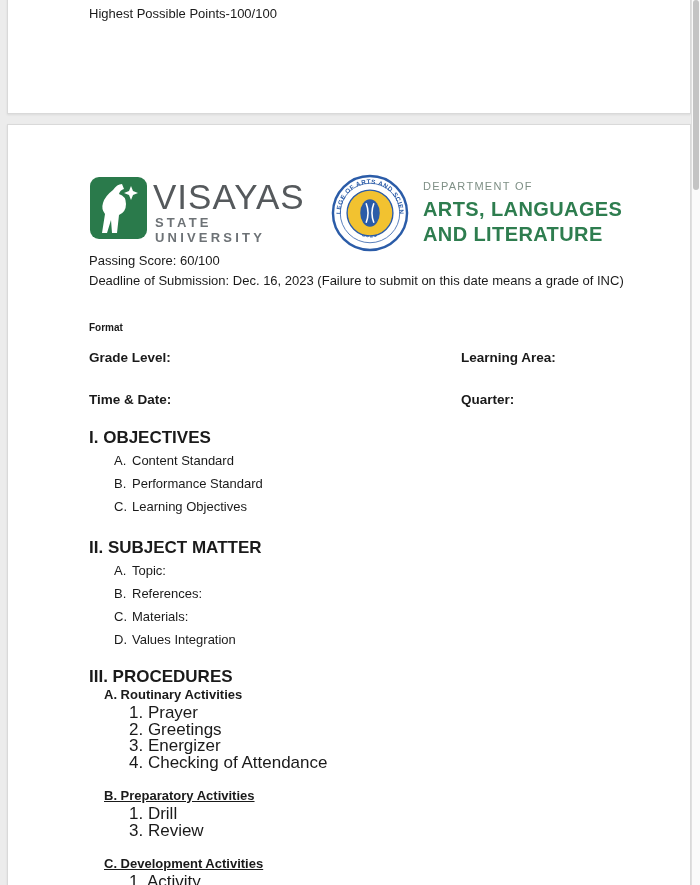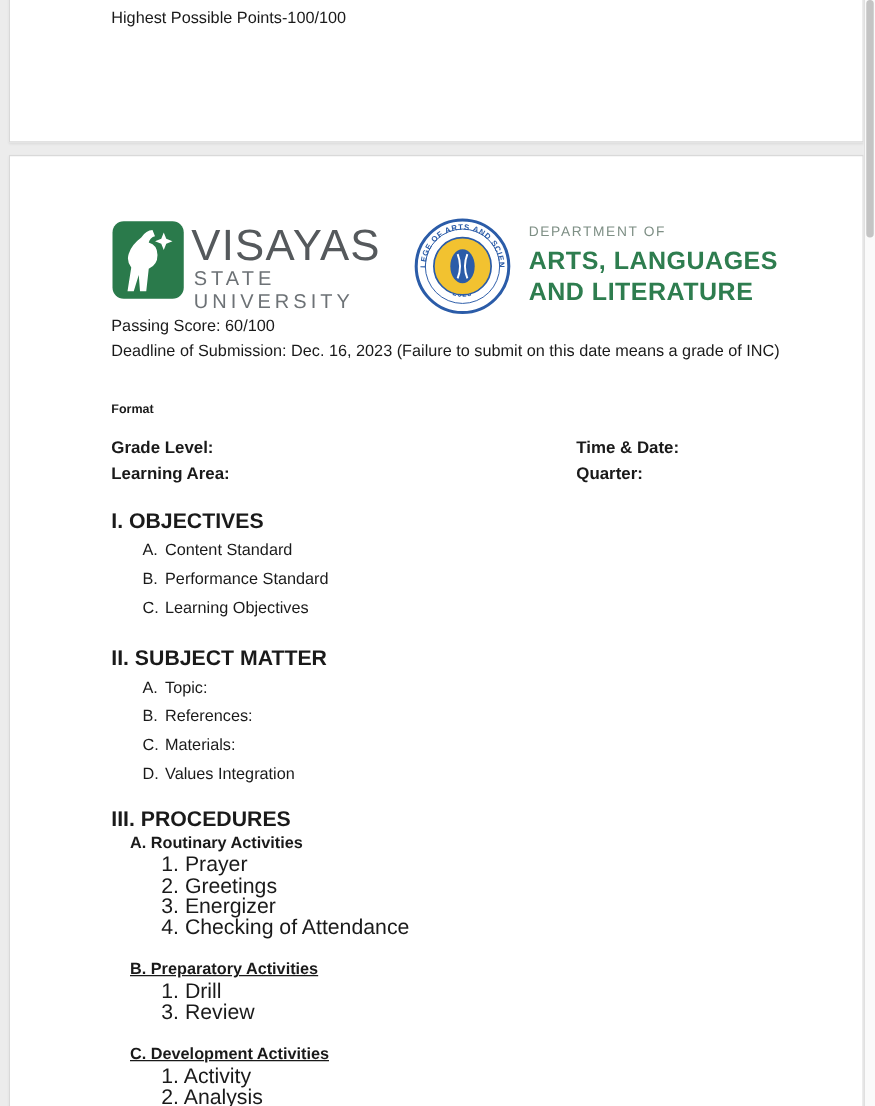--- a/index.html
+++ b/index.html
@@ -22,36 +22,36 @@
   .page-main { top:124px; height:1040px; }
   .page-inner { padding:0 40px 0 81px; }
 
   .prev-line { padding:17px 40px 0 81px; font-size:13px; }
 
   
   .header { display:flex; align-items:flex-start; padding-top:51px; height:122px; }
   .vsu-logo { width:59px; height:64px; flex:0 0 auto; }
   .wordmark { margin-left:5px; margin-top:2px; width:158px; flex:0 0 auto; }
   .vsu-name { font-size:35px; font-weight:500; letter-spacing:1px; color:#55595c; line-height:1.1; }
-  .vsu-sub  { font-size:16px; letter-spacing:3.2px; color:#6d7276; margin-top:-2px; margin-left:2px; }
+  .vsu-sub  { font-size:13px; letter-spacing:3.2px; color:#6d7276; margin-top:-2px; margin-left:2px;font-weight:bold; }
   .seal { width:78px; height:78px; margin-left:20px; margin-top:-2px; flex:0 0 auto; }
   .dept { margin-left:14px; margin-top:4px; }
   .dept-of { font-size:11px; letter-spacing:1.3px; color:#7e8f85; margin-bottom:5px; }
   .dept-name { font-size:20px; font-weight:bold; color:#2e7d4f; letter-spacing:.4px; line-height:1.25; }
 
   
   .meta { margin-top:4px; font-size:13px; line-height:20px; }
 
   .format { margin-top:31px; font-size:10px; font-weight:bold; }
 
   .fields {
     margin-top:17px;
     display:grid;
     grid-template-columns:372px auto;
-    row-gap:6px;
+    row-gap:27px;
     font-size:13.5px; font-weight:bold;
   }
 
   
   .section-title { font-size:17px; font-weight:bold; }
   .sec-1 { margin-top:21px; }
   .sec-2 { margin-top:23px; }
   .sec-3 { margin-top:19px; }
   .abc-list { margin-top:5px; }
   .abc-item { margin-left:25px; line-height:16px; margin-bottom:7px; font-size:13px; display:flex; }
@@ -127,22 +127,22 @@
 
       <div class="meta">
         <div>Passing Score: 60/100</div>
         <div>Deadline of Submission: Dec. 16, 2023 (Failure to submit on this date means a grade of INC)</div>
       </div>
 
       <div class="format">Format</div>
 
       <div class="fields">
         <div>Grade Level:</div>
+        <div>Learning Area:</div>
         <div>Time &amp; Date:</div>
-        <div>Learning Area:</div>
         <div>Quarter:</div>
       </div>
 
       <div class="sec-1">
         <div class="section-title">I. OBJECTIVES</div>
         <div class="abc-list">
           <div class="abc-item">
             <span class="marker">A.</span>
             <span>Content Standard</span>
           </div>

